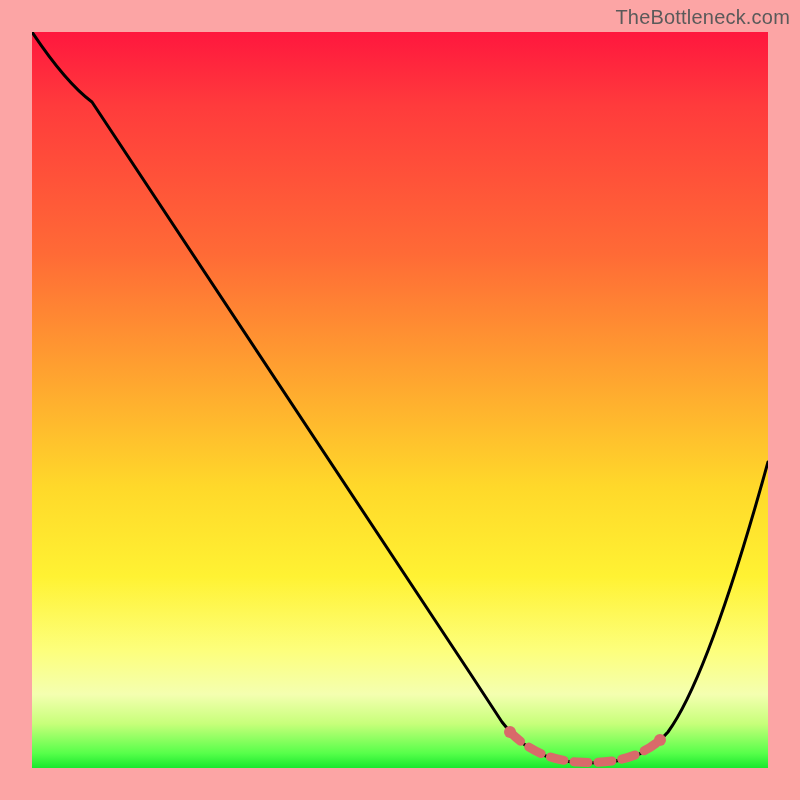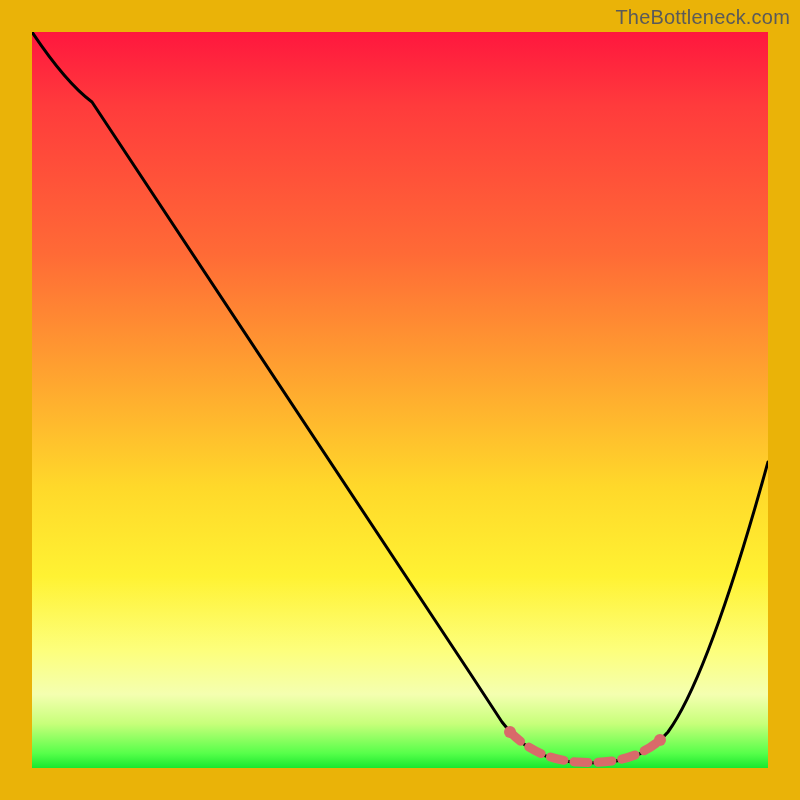--- a/index.html
+++ b/index.html
@@ -8,21 +8,21 @@
     width: 800px;
     height: 800px;
     background: #000;
     overflow: hidden;
     font-family: Arial, Helvetica, sans-serif;
   }
   .frame {
     position: relative;
     width: 800px;
     height: 800px;
-    background: #eab308;
+    background: #fca5a5;
   }
   .plot-area {
     position: absolute;
     left: 32px;
     top: 32px;
     width: 736px;
     height: 736px;
     
     background: linear-gradient(
       to bottom,

